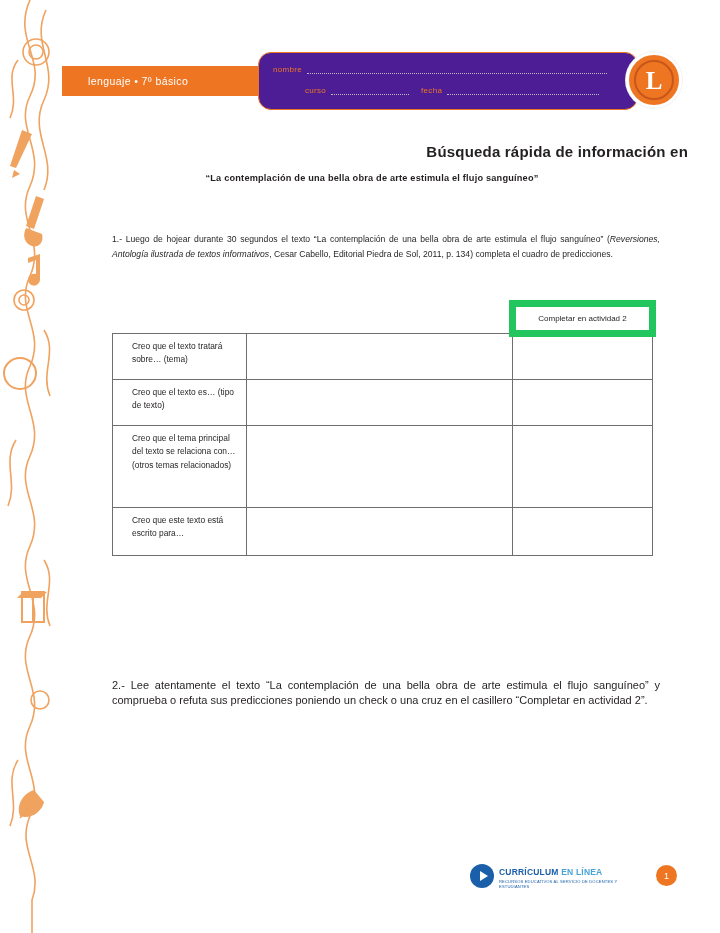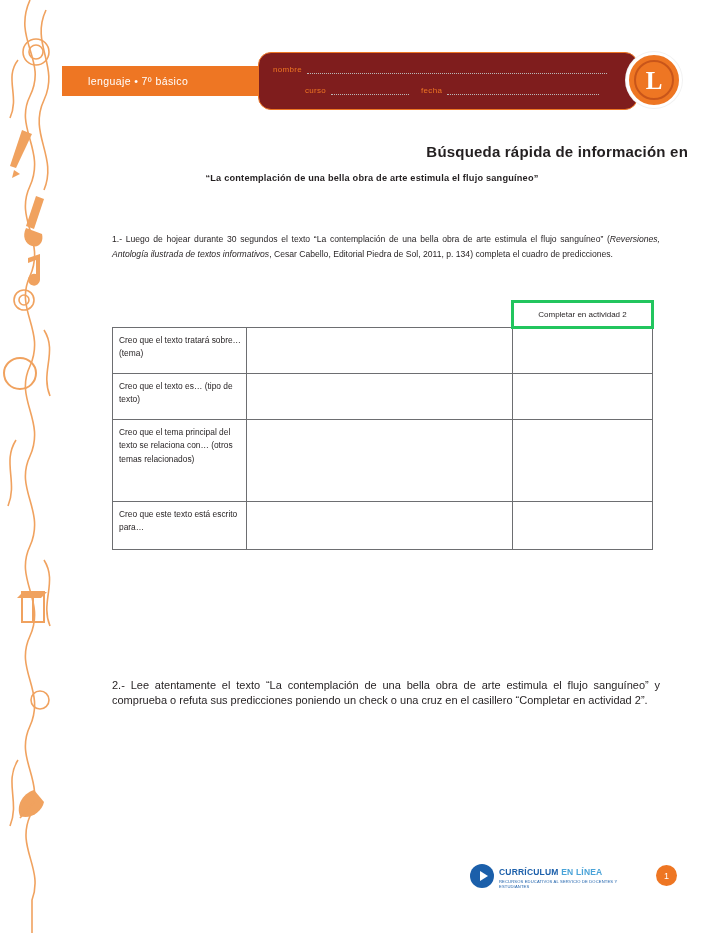--- a/index.html
+++ b/index.html
@@ -40,21 +40,21 @@
     display: flex;
     align-items: center;
     padding-left: 26px;
   }
   .namebox {
     position: absolute;
     left: 196px; top: 0px;
     width: 380px; height: 58px;
     border: 1.4px solid #ee7623;
     border-radius: 13px;
-    background: #7f1d1d;
+    background: #4c1d95;
   }
   .namebox .row {
     position: absolute;
     left: 14px;
     display: flex;
     align-items: flex-end;
     font-size: 8px;
     color: #ee7623;
     letter-spacing: .3px;
   }
@@ -137,28 +137,28 @@
   table.pred {
     border-collapse: collapse;
     width: 540px;
     table-layout: fixed;
   }
   table.pred td {
     border: 1px solid #6d6e71;
     vertical-align: top;
     font-size: 8.4px;
     line-height: 13.2px;
-    padding: 6px 5px 4px 6px;
+    padding: 6px 5px 4px 19px;
   }
   td.c0 { width: 134px; }
   td.c1 { width: 266px; }
   td.c2 { width: 140px; }
   tr.head td { border: none; height: 22px; padding: 0; }
   tr.head td.c2 {
-    border: 3px solid #22c55e;
+    border: 7px solid #22c55e;
     text-align: center;
     font-size: 8px;
     padding: 5px 2px;
     vertical-align: middle;
   }
   .row-tall  { height: 46px; }
   .row-tall2 { height: 46px; }
   .row-tall3 { height: 82px; }
   .row-tall4 { height: 82px; }
   .row-tall5 { height: 48px; }

